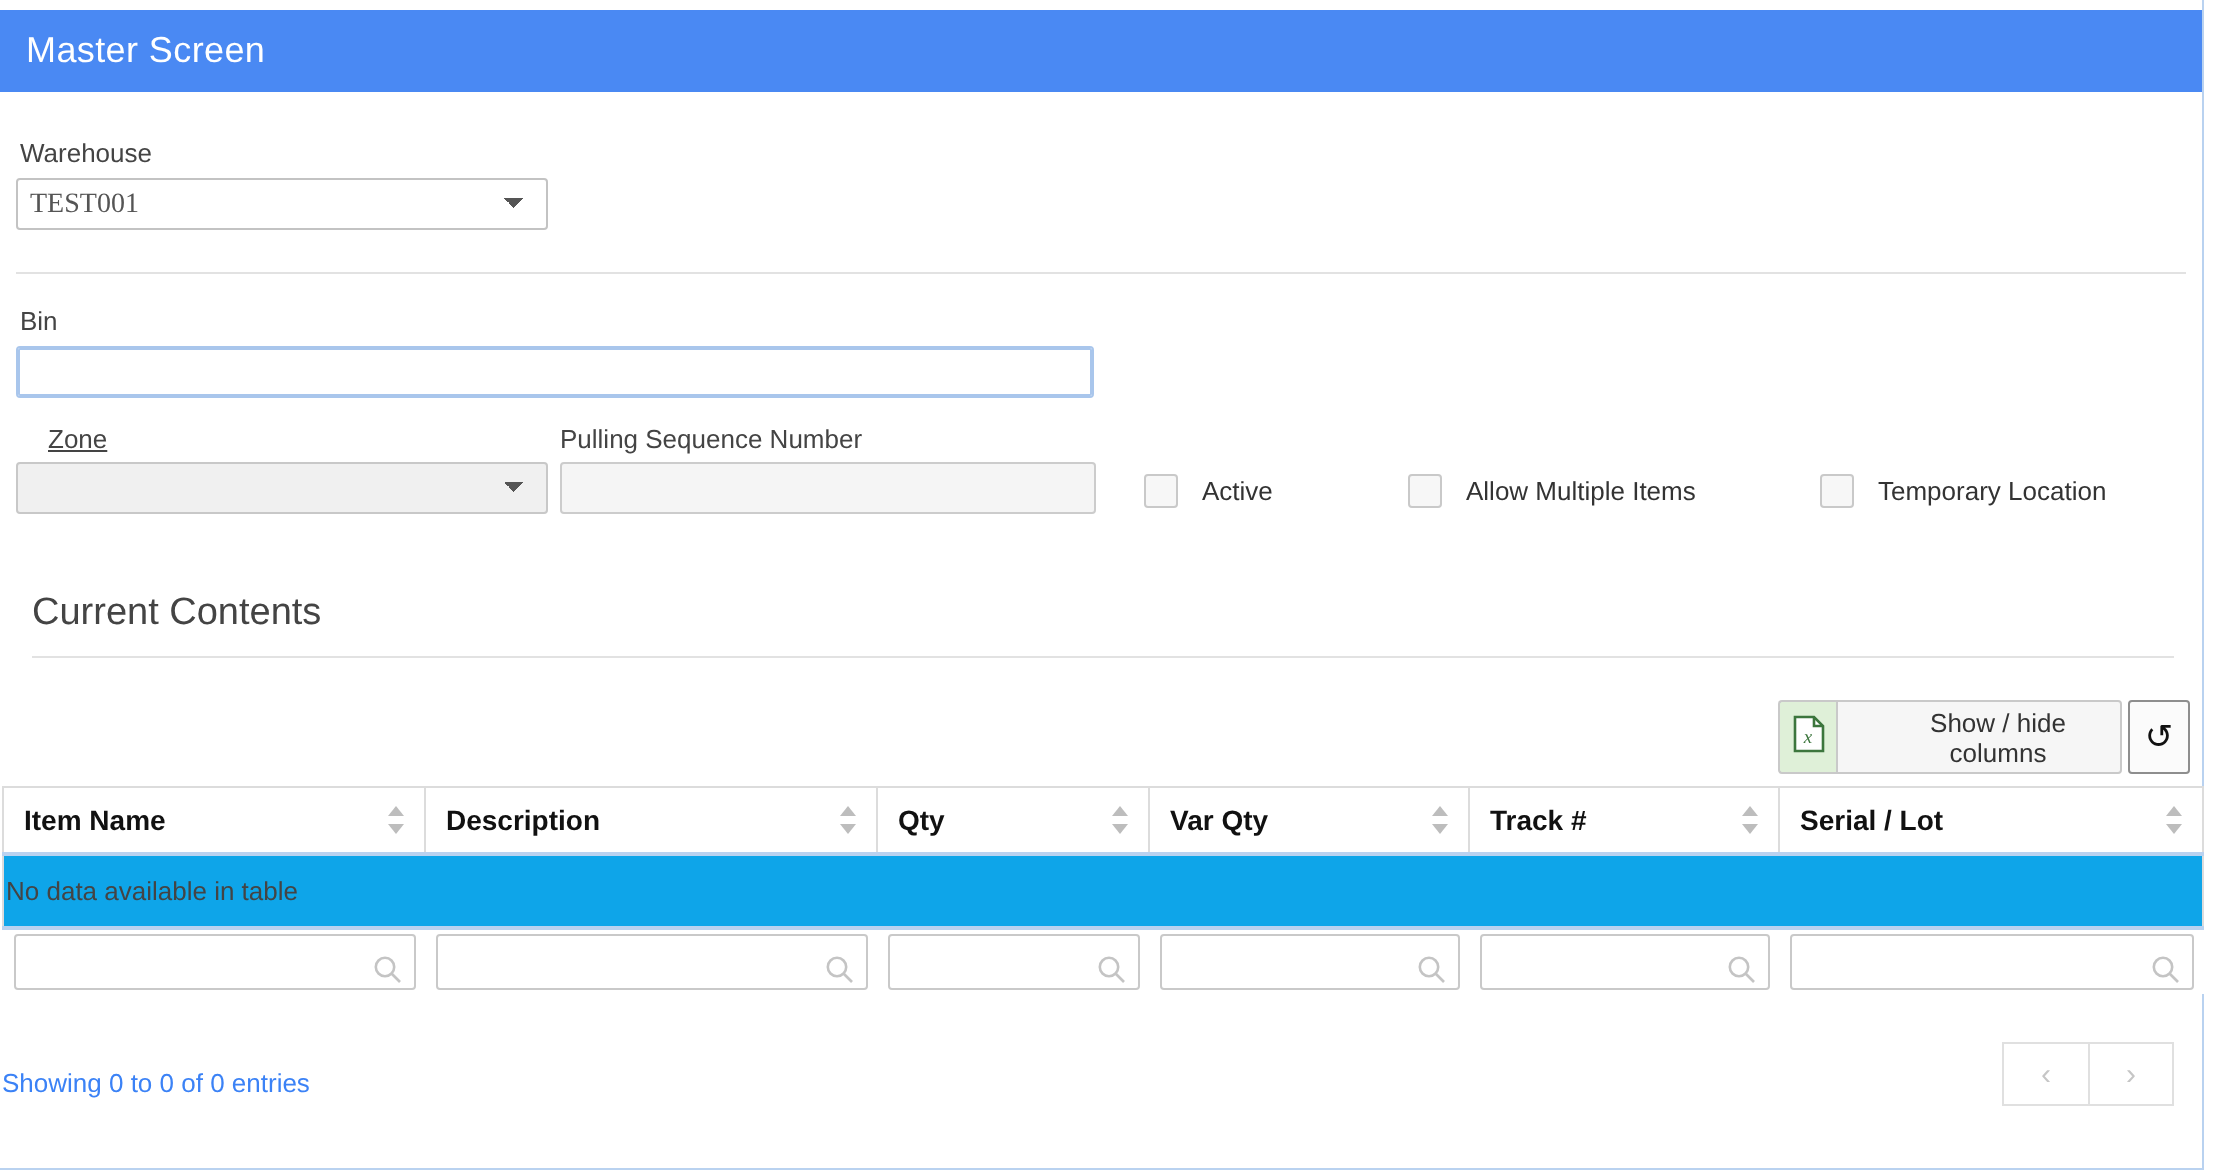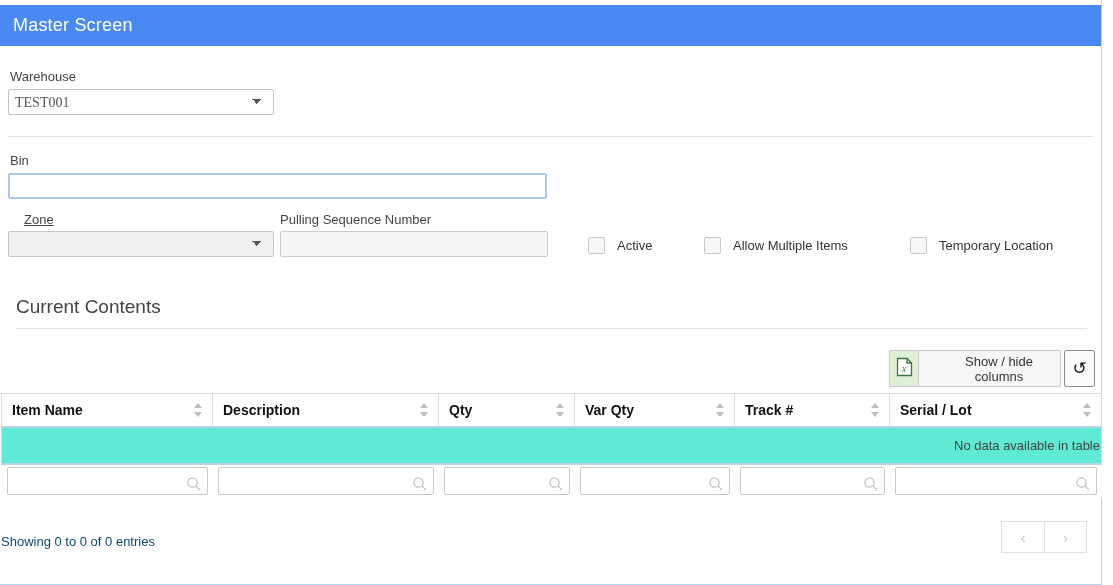--- a/index.html
+++ b/index.html
@@ -270,27 +270,27 @@
     left: 0;
     width: 0; height: 0;
     border-left: 4.5px solid transparent;
     border-right: 4.5px solid transparent;
   }
   .sort-arrows i.up { top: 1px; border-bottom: 5px solid #bdbdbd; }
   .sort-arrows i.dn { bottom: 1px; border-top: 5px solid #bdbdbd; }
 
   table.dt td.empty-cell {
     height: 33px;
-    text-align: right;
+    text-align: left;
     font-size: 13px;
     color: #444444;
     border: 1px solid #dcdcdc;
     border-top: none;
     border-bottom: 2px solid #b9d2f0;
-    background: #5eead4;
+    background: #0ea5e9;
   }
   table.dt tfoot td {
     height: 32px;
     padding: 2px 5px;
     border: none;
     background: #ffffff;
     box-sizing: border-box;
   }
   .col-search {
     position: relative;
@@ -317,21 +317,21 @@
     width: 16px;
     height: 16px;
     pointer-events: none;
   }
 
   .showing-info {
     position: absolute;
     left: 1px;
     top: 534px;
     font-size: 13px;
-    color: #0c4a6e;
+    color: #3b82f6;
   }
   .pager {
     position: absolute;
     left: 1001px;
     top: 521px;
     display: flex;
   }
   .pager .pg-btn {
     width: 43px;
     height: 32px;
@@ -369,21 +369,21 @@
   <input class="ui-input focused" style="left: 8px; top: 173px; width: 539px; height: 26px;" value="" placeholder="">
 
   <div class="field-label" style="left:24px; top:212px;text-decoration:underline;">Zone</div>
   <select class="ui-select disabled-look" style="left:8px; top:231px; width:266px; height:26px;">
     <option></option>
   </select>
 
   <div class="field-label" style="left:280px; top:212px;">Pulling Sequence Number</div>
   <input class="ui-input muted" style="left: 280px; top: 231px; width: 268px; height: 26px;" value="" placeholder="">
 
-  <div class="checkbox-group" style="left:588px; top:237px;">
+  <div class="checkbox-group" style="left:572px; top:237px;">
     <span class="checkbox-box"></span>
     <span class="checkbox-label">Active</span>
   </div>
   <div class="checkbox-group" style="left:704px; top:237px;">
     <span class="checkbox-box"></span>
     <span class="checkbox-label">Allow Multiple Items</span>
   </div>
   <div class="checkbox-group" style="left:910px; top:237px;">
     <span class="checkbox-box"></span>
     <span class="checkbox-label">Temporary Location</span>

